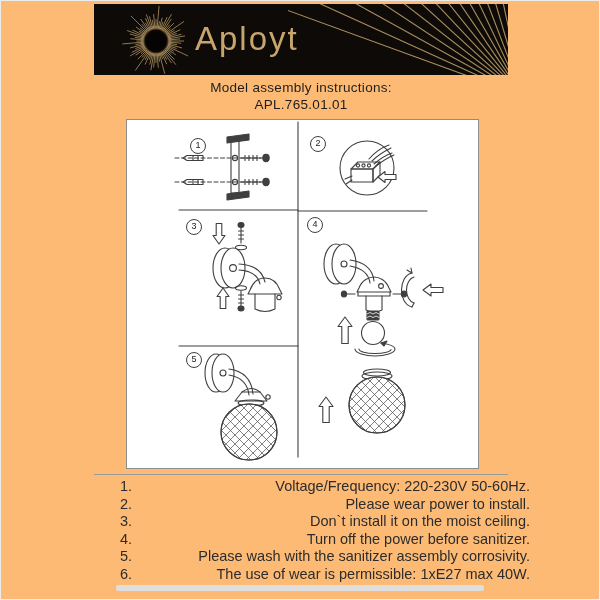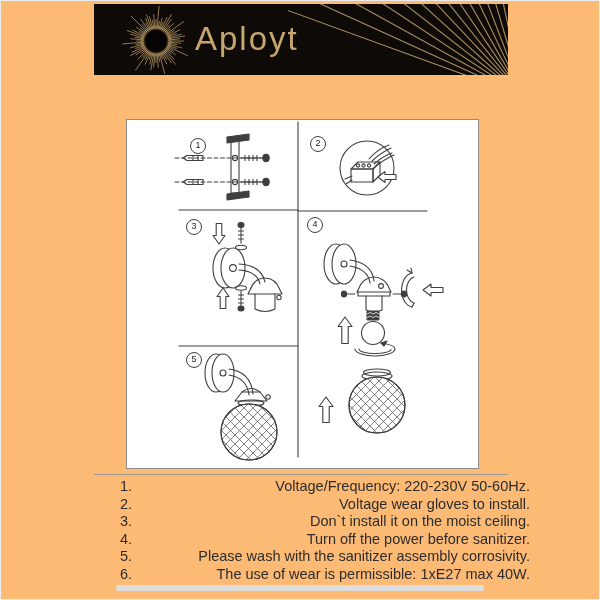--- a/index.html
+++ b/index.html
@@ -128,20 +128,24 @@
         <line x1="235" y1="92" x2="47.1" y2="-141.9" stroke="#c7a66e" stroke-width="1.1" opacity="0.85"></line>
         <line x1="235" y1="92" x2="65.9" y2="-155.8" stroke="#c7a66e" stroke-width="1.1" opacity="0.85"></line>
         <line x1="235" y1="92" x2="85.6" y2="-168.2" stroke="#c7a66e" stroke-width="1.1" opacity="0.85"></line>
         <line x1="235" y1="92" x2="106.3" y2="-179.0" stroke="#c7a66e" stroke-width="1.1" opacity="0.85"></line>
         <line x1="235" y1="92" x2="127.8" y2="-188.2" stroke="#c7a66e" stroke-width="1.1" opacity="0.85"></line>
         <line x1="235" y1="92" x2="149.9" y2="-195.7" stroke="#c7a66e" stroke-width="1.1" opacity="0.85"></line>
         <line x1="235" y1="92" x2="172.5" y2="-201.4" stroke="#c7a66e" stroke-width="1.1" opacity="0.85"></line>
       </svg>
   </div>
 
+  <div class="title-block">
+    <div class="title-heading">Model assembly instructions:</div>
+    <div class="title-model">APL.765.01.01</div>
+  </div>
 
   <div class="diagram">
     <svg class="art" width="351" height="348" viewBox="0 0 351 348">
       <defs>
         <pattern id="xh" patternUnits="userSpaceOnUse" width="9" height="9">
           <path d="M0,9 L9,0 M0,0 L9,9" stroke="#4a4a4a" stroke-width="0.7" fill="none"></path>
         </pattern>
       </defs>
       <g stroke="#3f3f3f" fill="none" stroke-width="1.1" stroke-linejoin="round" stroke-linecap="round">
 
@@ -280,21 +284,21 @@
   </div>
 
   <div class="rule"></div>
   <div class="list">
     <div class="li">
       <span class="num">1.</span>
       <span class="txt">Voltage/Frequency: 220-230V 50-60Hz.</span>
     </div>
     <div class="li">
       <span class="num">2.</span>
-      <span class="txt">Voltage wear gloves to install.</span>
+      <span class="txt">Please wear power to install.</span>
     </div>
     <div class="li">
       <span class="num">3.</span>
       <span class="txt">Don`t install it on the moist ceiling.</span>
     </div>
     <div class="li">
       <span class="num">4.</span>
       <span class="txt">Turn off the power before sanitizer.</span>
     </div>
     <div class="li">

